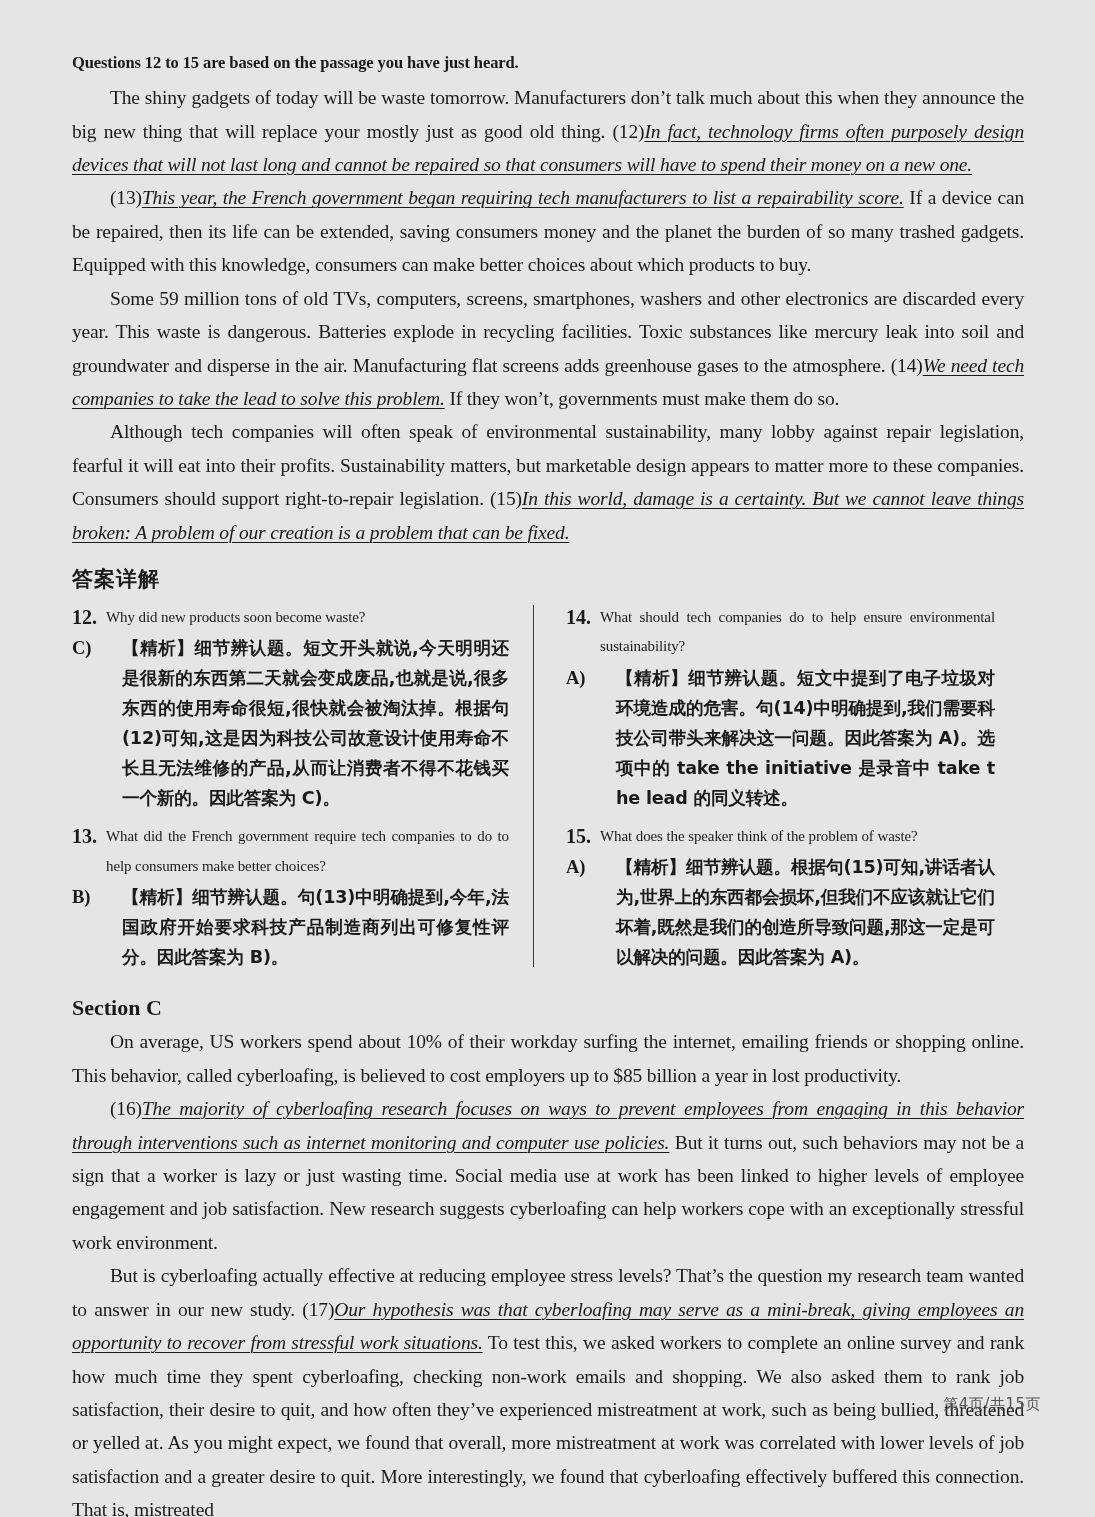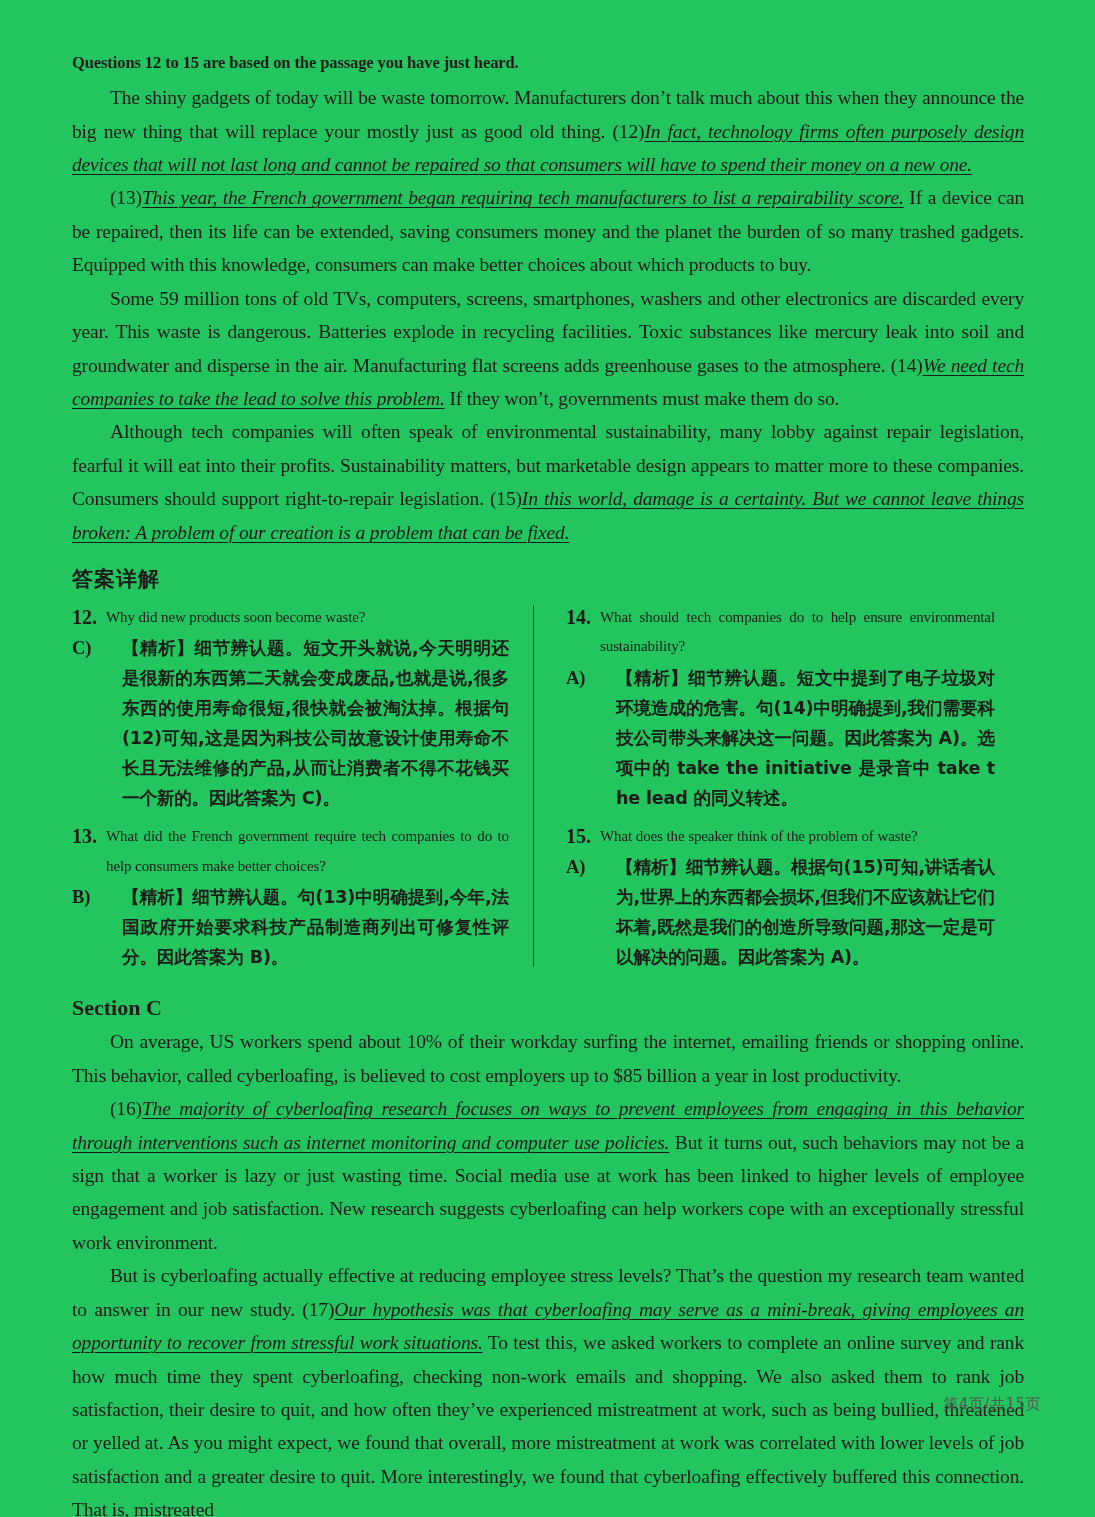--- a/index.html
+++ b/index.html
@@ -13,21 +13,21 @@
     position: relative;
     font-family: "Liberation Serif", "DejaVu Serif", serif;
     color: #1a1a1a;
     overflow: hidden;
   }
   .page {
     position: absolute;
     left: 0; top: 0;
     width: 1095px;
     height: 1517px;
-    background: #22c55e;
+    background: #e5e5e5;
     box-sizing: border-box;
   }
   .content {
     position: absolute;
     left: 72px;
     top: 52px;
     width: 952px;
   }
 
   

